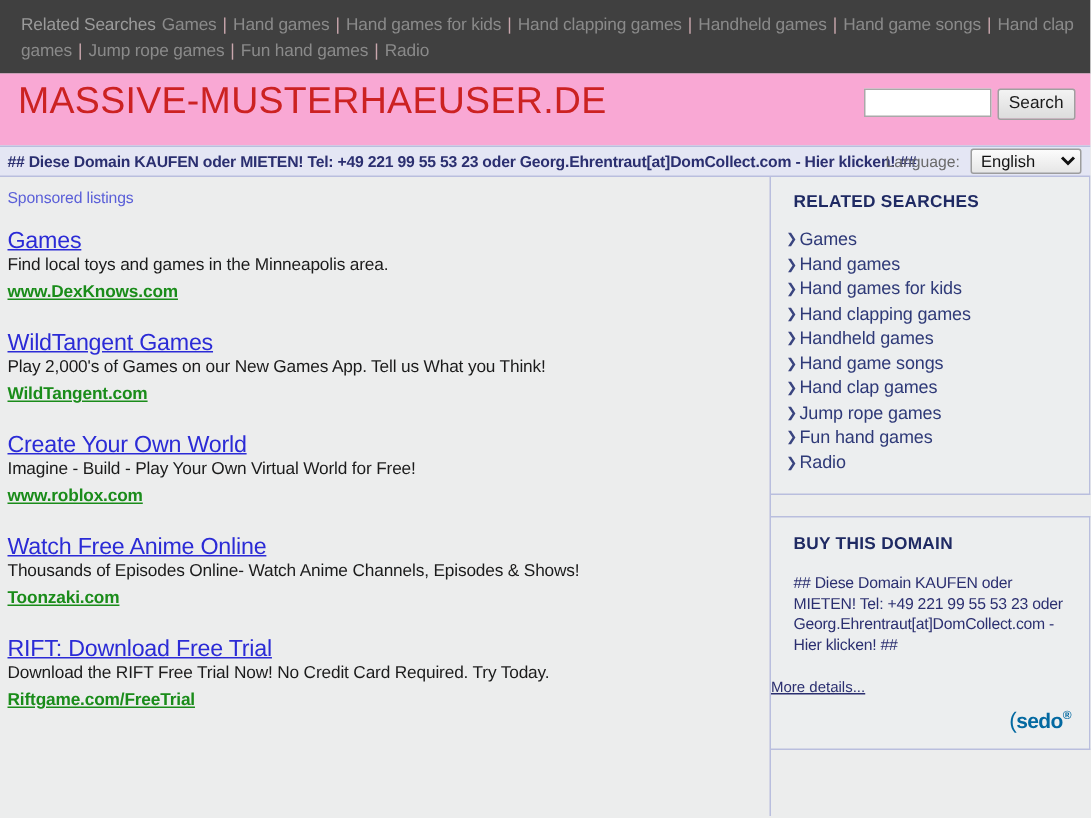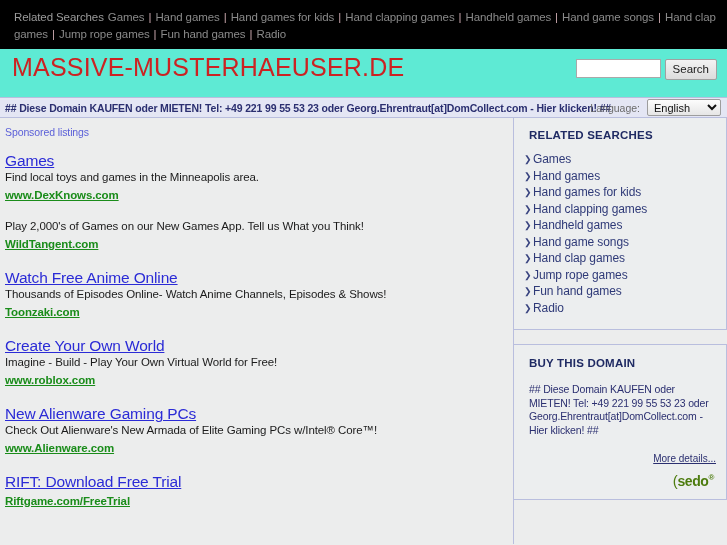--- a/index.html
+++ b/index.html
@@ -12,21 +12,21 @@
     height: 545px;
     overflow: hidden;
     background: #eceded;
     font-family: "Liberation Sans", sans-serif;
     color: #222;
     -webkit-font-smoothing: antialiased;
   }
 
   
   .topnav {
-    background: #000000;
+    background: #404040;
     padding: 9px 0 6px 14px;
     font-size: 11.5px;
     color: #8a8a8a;
     line-height: 17px;
   }
   .topnav .tn-label {
     color: #9b9b9b;
     margin-right: 4px;
     letter-spacing: -0.1px;
   }
@@ -37,21 +37,21 @@
   }
   .topnav .sep {
     color: #c9a7ad;
     margin: 0 4px;
   }
 
   
   .header {
     position: relative;
     height: 48px;
-    background: #5eead4;
+    background: #f9a8d4;
   }
   .domain-title {
     position: absolute;
     left: 12px;
     top: 4px;
     font-size: 25px;
     color: #cc2222;
     letter-spacing: 0.2px;
     font-weight: normal;
     margin: 0;
@@ -242,33 +242,32 @@
     min-height: 105px;
   }
   .buy-text {
     font-size: 10.5px;
     color: #2b2f70;
     line-height: 13.5px;
     padding: 14px 13px 0 15px;
     letter-spacing: -0.15px;
   }
   .more-details {
-    text-align: right;
     padding: 16px 10px 0 0;
     font-size: 10px;
     color: #2b2f70;
     text-decoration: underline;
     cursor: pointer;
   }
   .sedo-logo {
     text-align: right;
     padding: 8px 12px 0 0;
     font-size: 14px;
     font-weight: bold;
-    color: #4d7c0f;
+    color: #0369a1;
     letter-spacing: -0.4px;
     font-family: "Liberation Sans", sans-serif;
   }
   .sedo-logo .paren {
     font-weight: normal;
     font-size: 15px;
   }
   .sedo-logo .dot {
     font-size: 8px;
     vertical-align: super;
@@ -301,40 +300,37 @@
 
   <div class="col-left">
     <div class="sponsored-label">Sponsored listings</div>
     <div class="listings" id="listings">
         <div class="listing">
           <div><span class="listing-title">Games</span></div>
           <div class="listing-desc">Find local toys and games in the Minneapolis area.</div>
           <div><span class="listing-url">www.DexKnows.com</span></div>
         </div>
         <div class="listing">
+          <div><span class="listing-title">WildTangent Games</span></div>
           <div class="listing-desc">Play 2,000's of Games on our New Games App. Tell us What you Think!</div>
           <div><span class="listing-url">WildTangent.com</span></div>
+        </div>
+        <div class="listing">
+          <div><span class="listing-title">Create Your Own World</span></div>
+          <div class="listing-desc">Imagine - Build - Play Your Own Virtual World for Free!</div>
+          <div><span class="listing-url">www.roblox.com</span></div>
         </div>
         <div class="listing">
           <div><span class="listing-title">Watch Free Anime Online</span></div>
           <div class="listing-desc">Thousands of Episodes Online- Watch Anime Channels, Episodes &amp; Shows!</div>
           <div><span class="listing-url">Toonzaki.com</span></div>
         </div>
         <div class="listing">
-          <div><span class="listing-title">Create Your Own World</span></div>
-          <div class="listing-desc">Imagine - Build - Play Your Own Virtual World for Free!</div>
-          <div><span class="listing-url">www.roblox.com</span></div>
-        </div>
-        <div class="listing">
-          <div><span class="listing-title">New Alienware Gaming PCs</span></div>
-          <div class="listing-desc">Check Out Alienware's New Armada of Elite Gaming PCs w/Intel® Core™!</div>
-          <div><span class="listing-url">www.Alienware.com</span></div>
-        </div>
-        <div class="listing">
           <div><span class="listing-title">RIFT: Download Free Trial</span></div>
+          <div class="listing-desc">Download the RIFT Free Trial Now! No Credit Card Required. Try Today.</div>
           <div><span class="listing-url">Riftgame.com/FreeTrial</span></div>
         </div>
       </div>
   </div>
 
   <div class="col-right">
 
     <div class="side-box related">
       <div class="side-heading">RELATED SEARCHES</div>
       <ul class="related-list" id="related-list">

